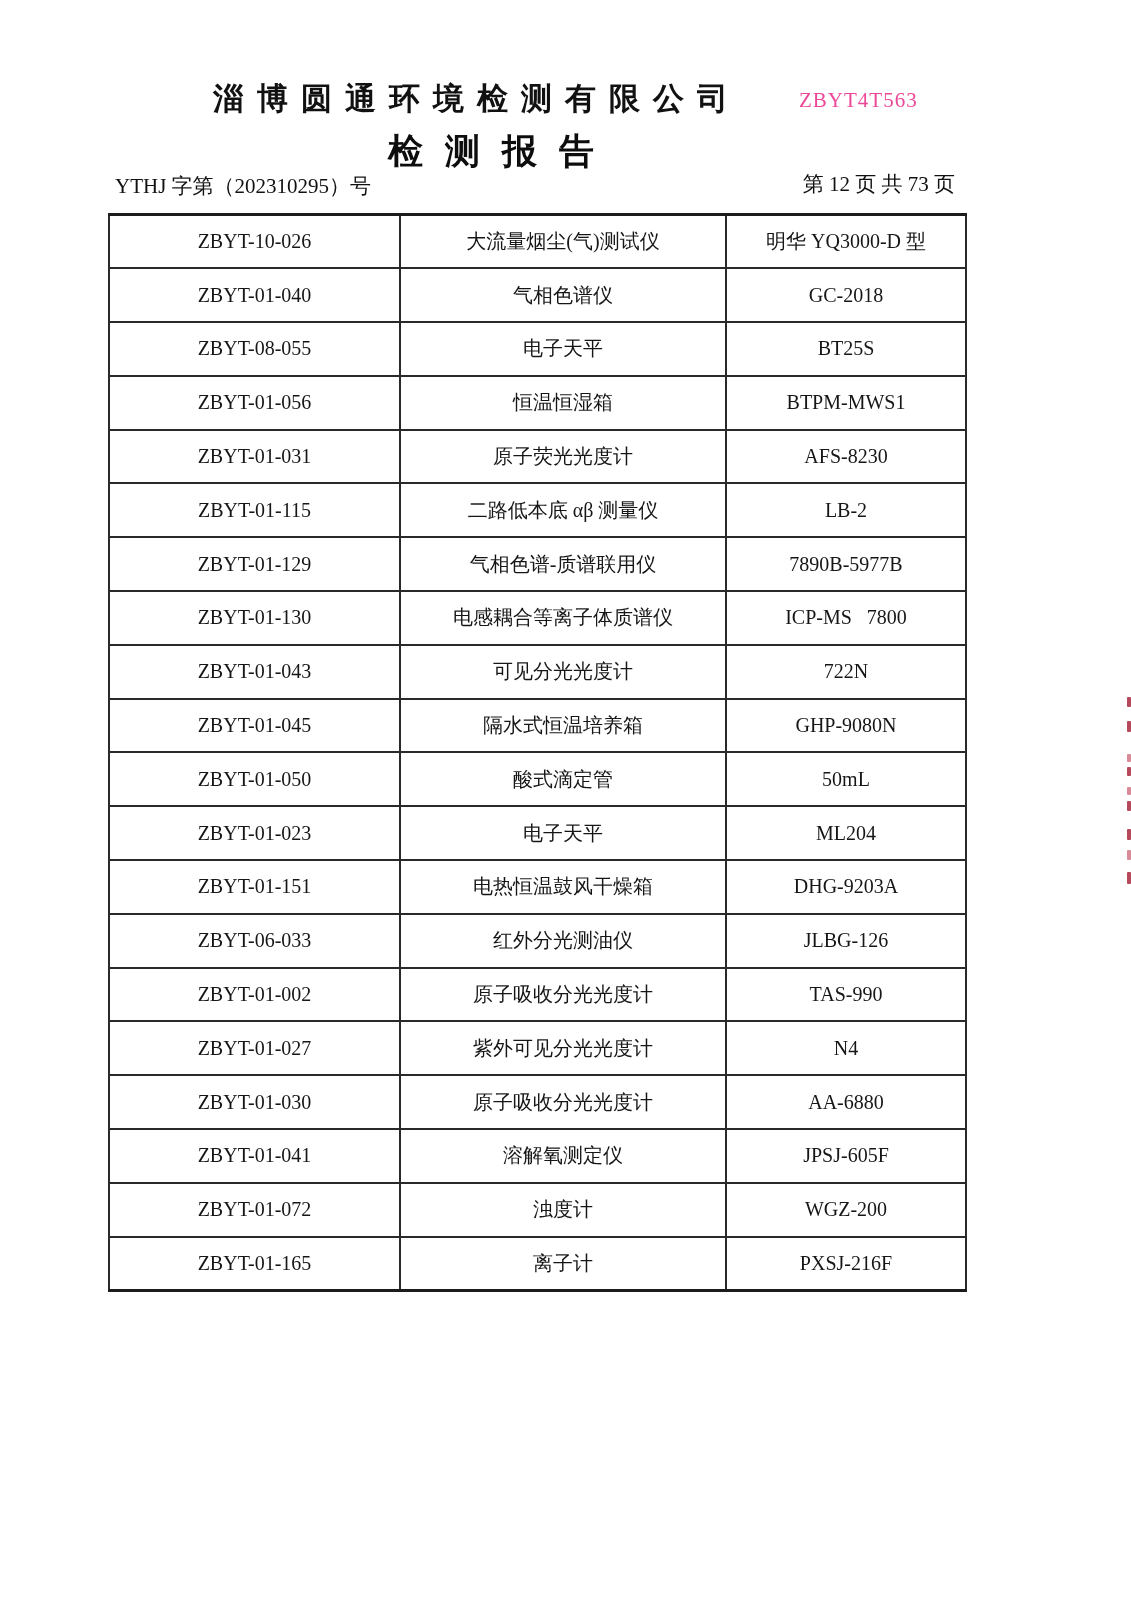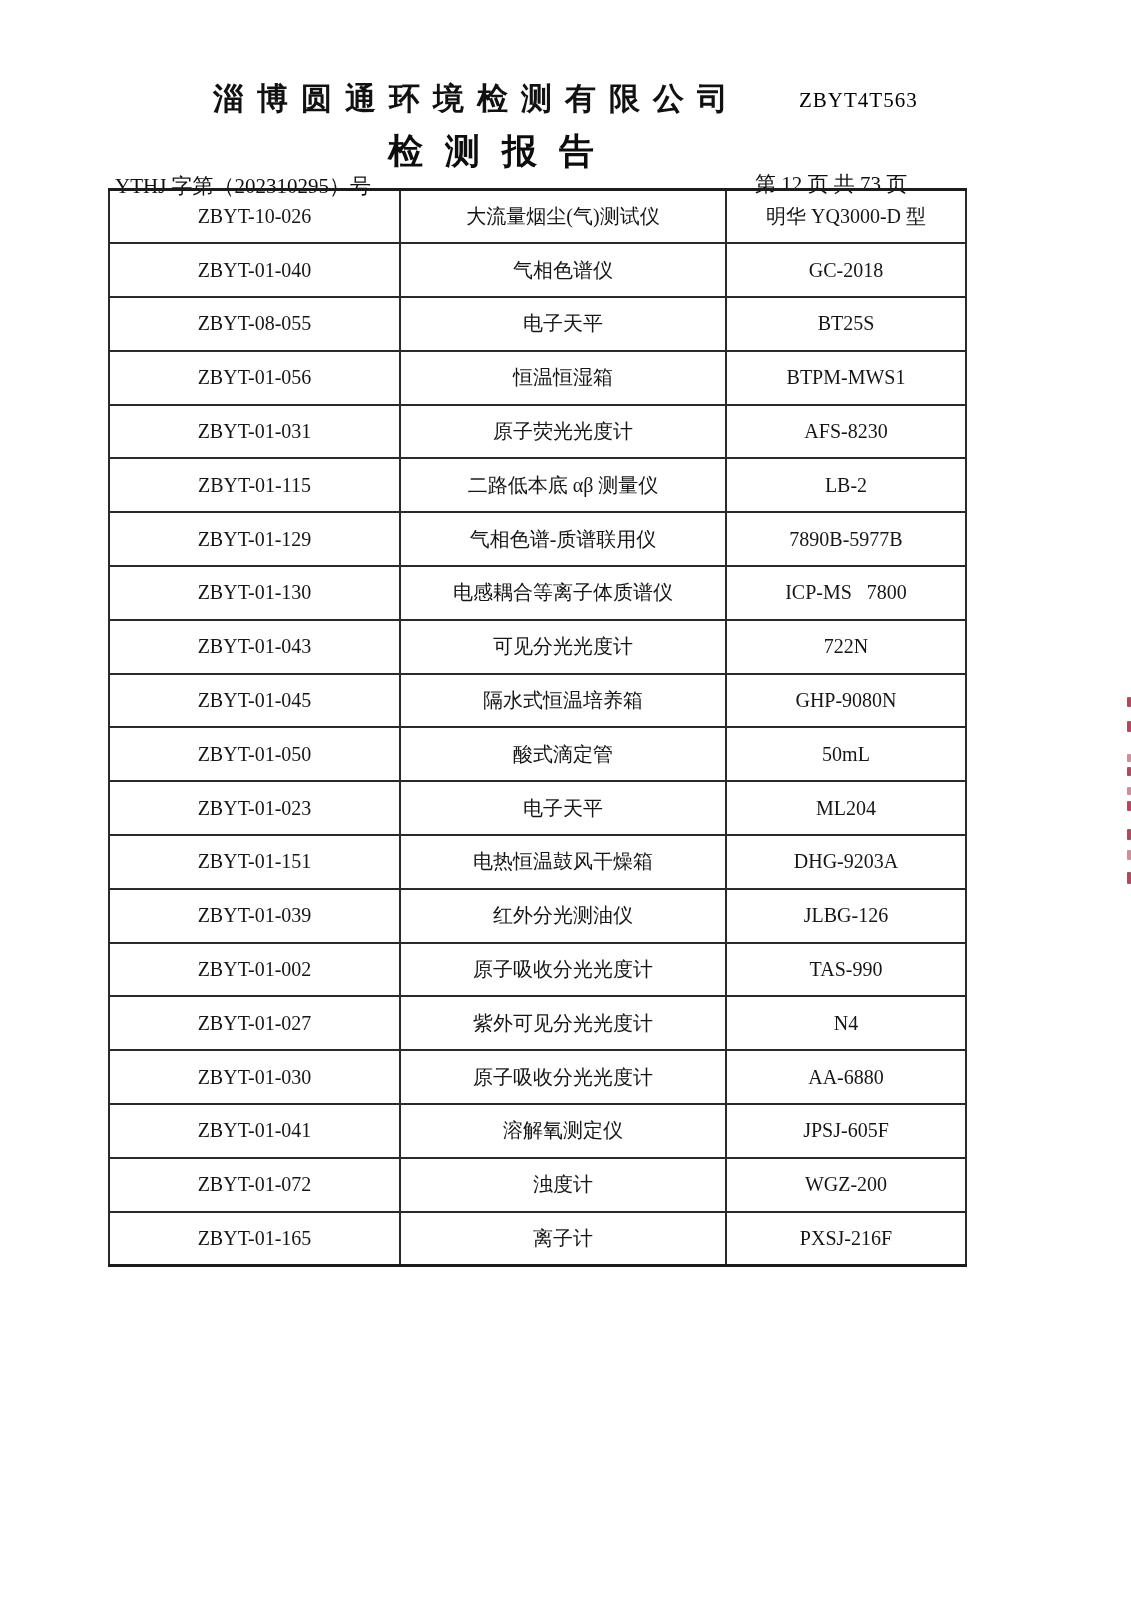--- a/index.html
+++ b/index.html
@@ -27,21 +27,21 @@
     letter-spacing: 13px;
     white-space: nowrap;
     color: #111;
   }
   .doc-code {
     position: absolute;
     left: 799px;
     top: 88px;
     font-size: 21px;
     letter-spacing: 1px;
-    color: #000000;
+    color: #ec4899;
   }
   .report-title {
     position: absolute;
     left: 388px;
     top: 128px;
     font-size: 35px;
     font-weight: bold;
     letter-spacing: 22px;
     white-space: nowrap;
     color: #0d0d0d;
@@ -52,28 +52,29 @@
     top: 172px;
     font-size: 21px;
     color: #111;
     white-space: pre;
   }
   .page-info {
     position: absolute;
     top: 170px;
     left: 755px;
     width: 200px;
+    text-align: right;
     font-size: 21px;
     color: #111;
     white-space: pre;
   }
   table.equipment {
     position: absolute;
     left: 108px;
-    top: 188px;
+    top: 213px;
     width: 857px;
     border-collapse: collapse;
     table-layout: fixed;
   }
   table.equipment, table.equipment td {
     border: 2px solid #2a2a2a;
   }
   table.equipment {
     border-top: 3px solid #1c1c1c;
     border-bottom: 3px solid #1c1c1c;
@@ -177,21 +178,21 @@
           <td>ZBYT-01-023</td>
           <td>电子天平</td>
           <td>ML204</td>
         </tr>
         <tr>
           <td>ZBYT-01-151</td>
           <td>电热恒温鼓风干燥箱</td>
           <td>DHG-9203A</td>
         </tr>
         <tr>
-          <td>ZBYT-01-039</td>
+          <td>ZBYT-06-033</td>
           <td>红外分光测油仪</td>
           <td>JLBG-126</td>
         </tr>
         <tr>
           <td>ZBYT-01-002</td>
           <td>原子吸收分光光度计</td>
           <td>TAS-990</td>
         </tr>
         <tr>
           <td>ZBYT-01-027</td>

